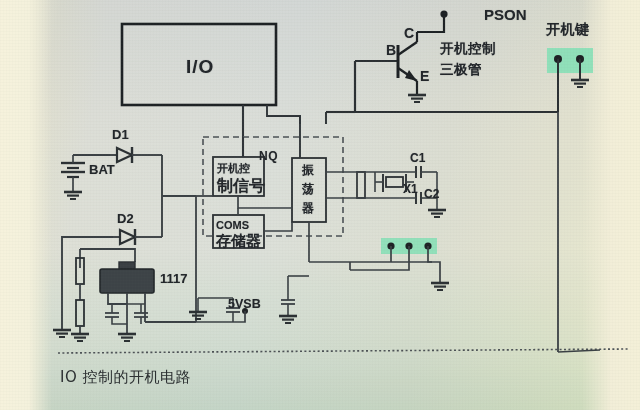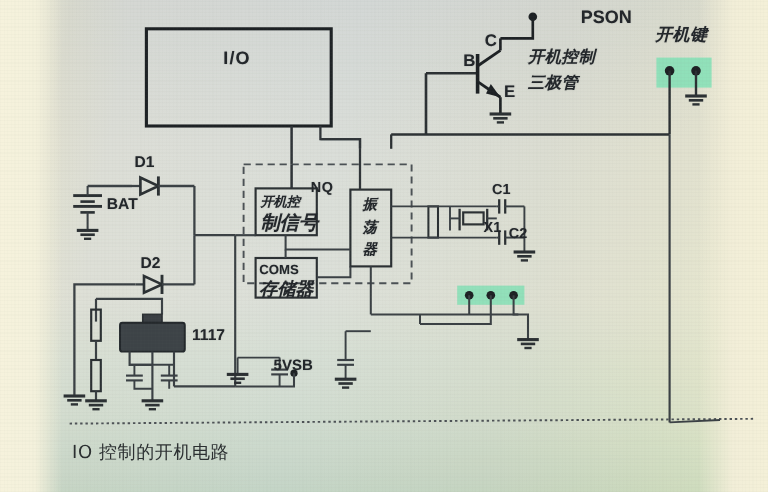--- a/index.html
+++ b/index.html
@@ -65,21 +65,21 @@
     left: 0; top: 0;
   }
   .lbl {
     position: absolute;
     color: #22262a;
     white-space: nowrap;
     line-height: 1;
     text-shadow: 0 0 1px rgba(40,44,48,.35);
   }
   .lbl-en { font-family: "Liberation Sans", "DejaVu Sans", sans-serif; font-weight: 700; }
-  .lbl-cn { font-family: "DejaVu Sans", "Liberation Sans", sans-serif; font-weight: 700; font-style: italic; }
+  .lbl-cn { font-family: "DejaVu Sans", "Liberation Sans", sans-serif; font-weight: 700; }
   .caption {
     position: absolute;
     left: 60px; top: 368px;
     font-family: "DejaVu Sans", "Liberation Sans", sans-serif;
     font-weight: 400;
     font-size: 15px;
     color: #2b2f31;
     letter-spacing: .5px;
   }
 </style>
@@ -295,21 +295,21 @@
     <use href="#cap-sym" x="288" y="300"></use>
     <path d="M 288 276 L 288 300 M 288 304 L 288 316" stroke="#3a4044" stroke-width="1.6" fill="none"></path>
     <use href="#gnd-sym" x="288" y="316"></use>
     <path d="M 288 276 L 309 276" stroke="#3a4044" stroke-width="1.6" fill="none"></path>
 
     <path d="M 58 353 L 630 349" stroke="#4c5155" stroke-width="1.6" stroke-dasharray="2 2.4" fill="none"></path>
     <path d="M 558 352 L 600 350" stroke="#3a4044" stroke-width="1.6" fill="none"></path>
 
   </svg>
 
-  <div class="lbl lbl-en" style="left:186px; top:41px; font-size:15px; letter-spacing:1px;">I/O</div>
+  <div class="lbl lbl-en" style="left:186px; top:57px; font-size:19px; letter-spacing:1px;">I/O</div>
 
   <div class="lbl lbl-en" style="left:452px; top:7px; font-size:15px;margin-left:32px;">PSON</div>
 
   <div class="lbl lbl-en" style="left:386px; top:43px; font-size:14px;">B</div>
   <div class="lbl lbl-en" style="left:404px; top:26px; font-size:14px;">C</div>
   <div class="lbl lbl-en" style="left:420px; top:69px; font-size:14px;">E</div>
 
   <div class="lbl lbl-cn" style="left:440px; top:42px; font-size:13.5px; letter-spacing:.5px;">开机控制</div>
   <div class="lbl lbl-cn" style="left:440px; top:63px; font-size:13.5px; letter-spacing:.5px;">三极管</div>
 

